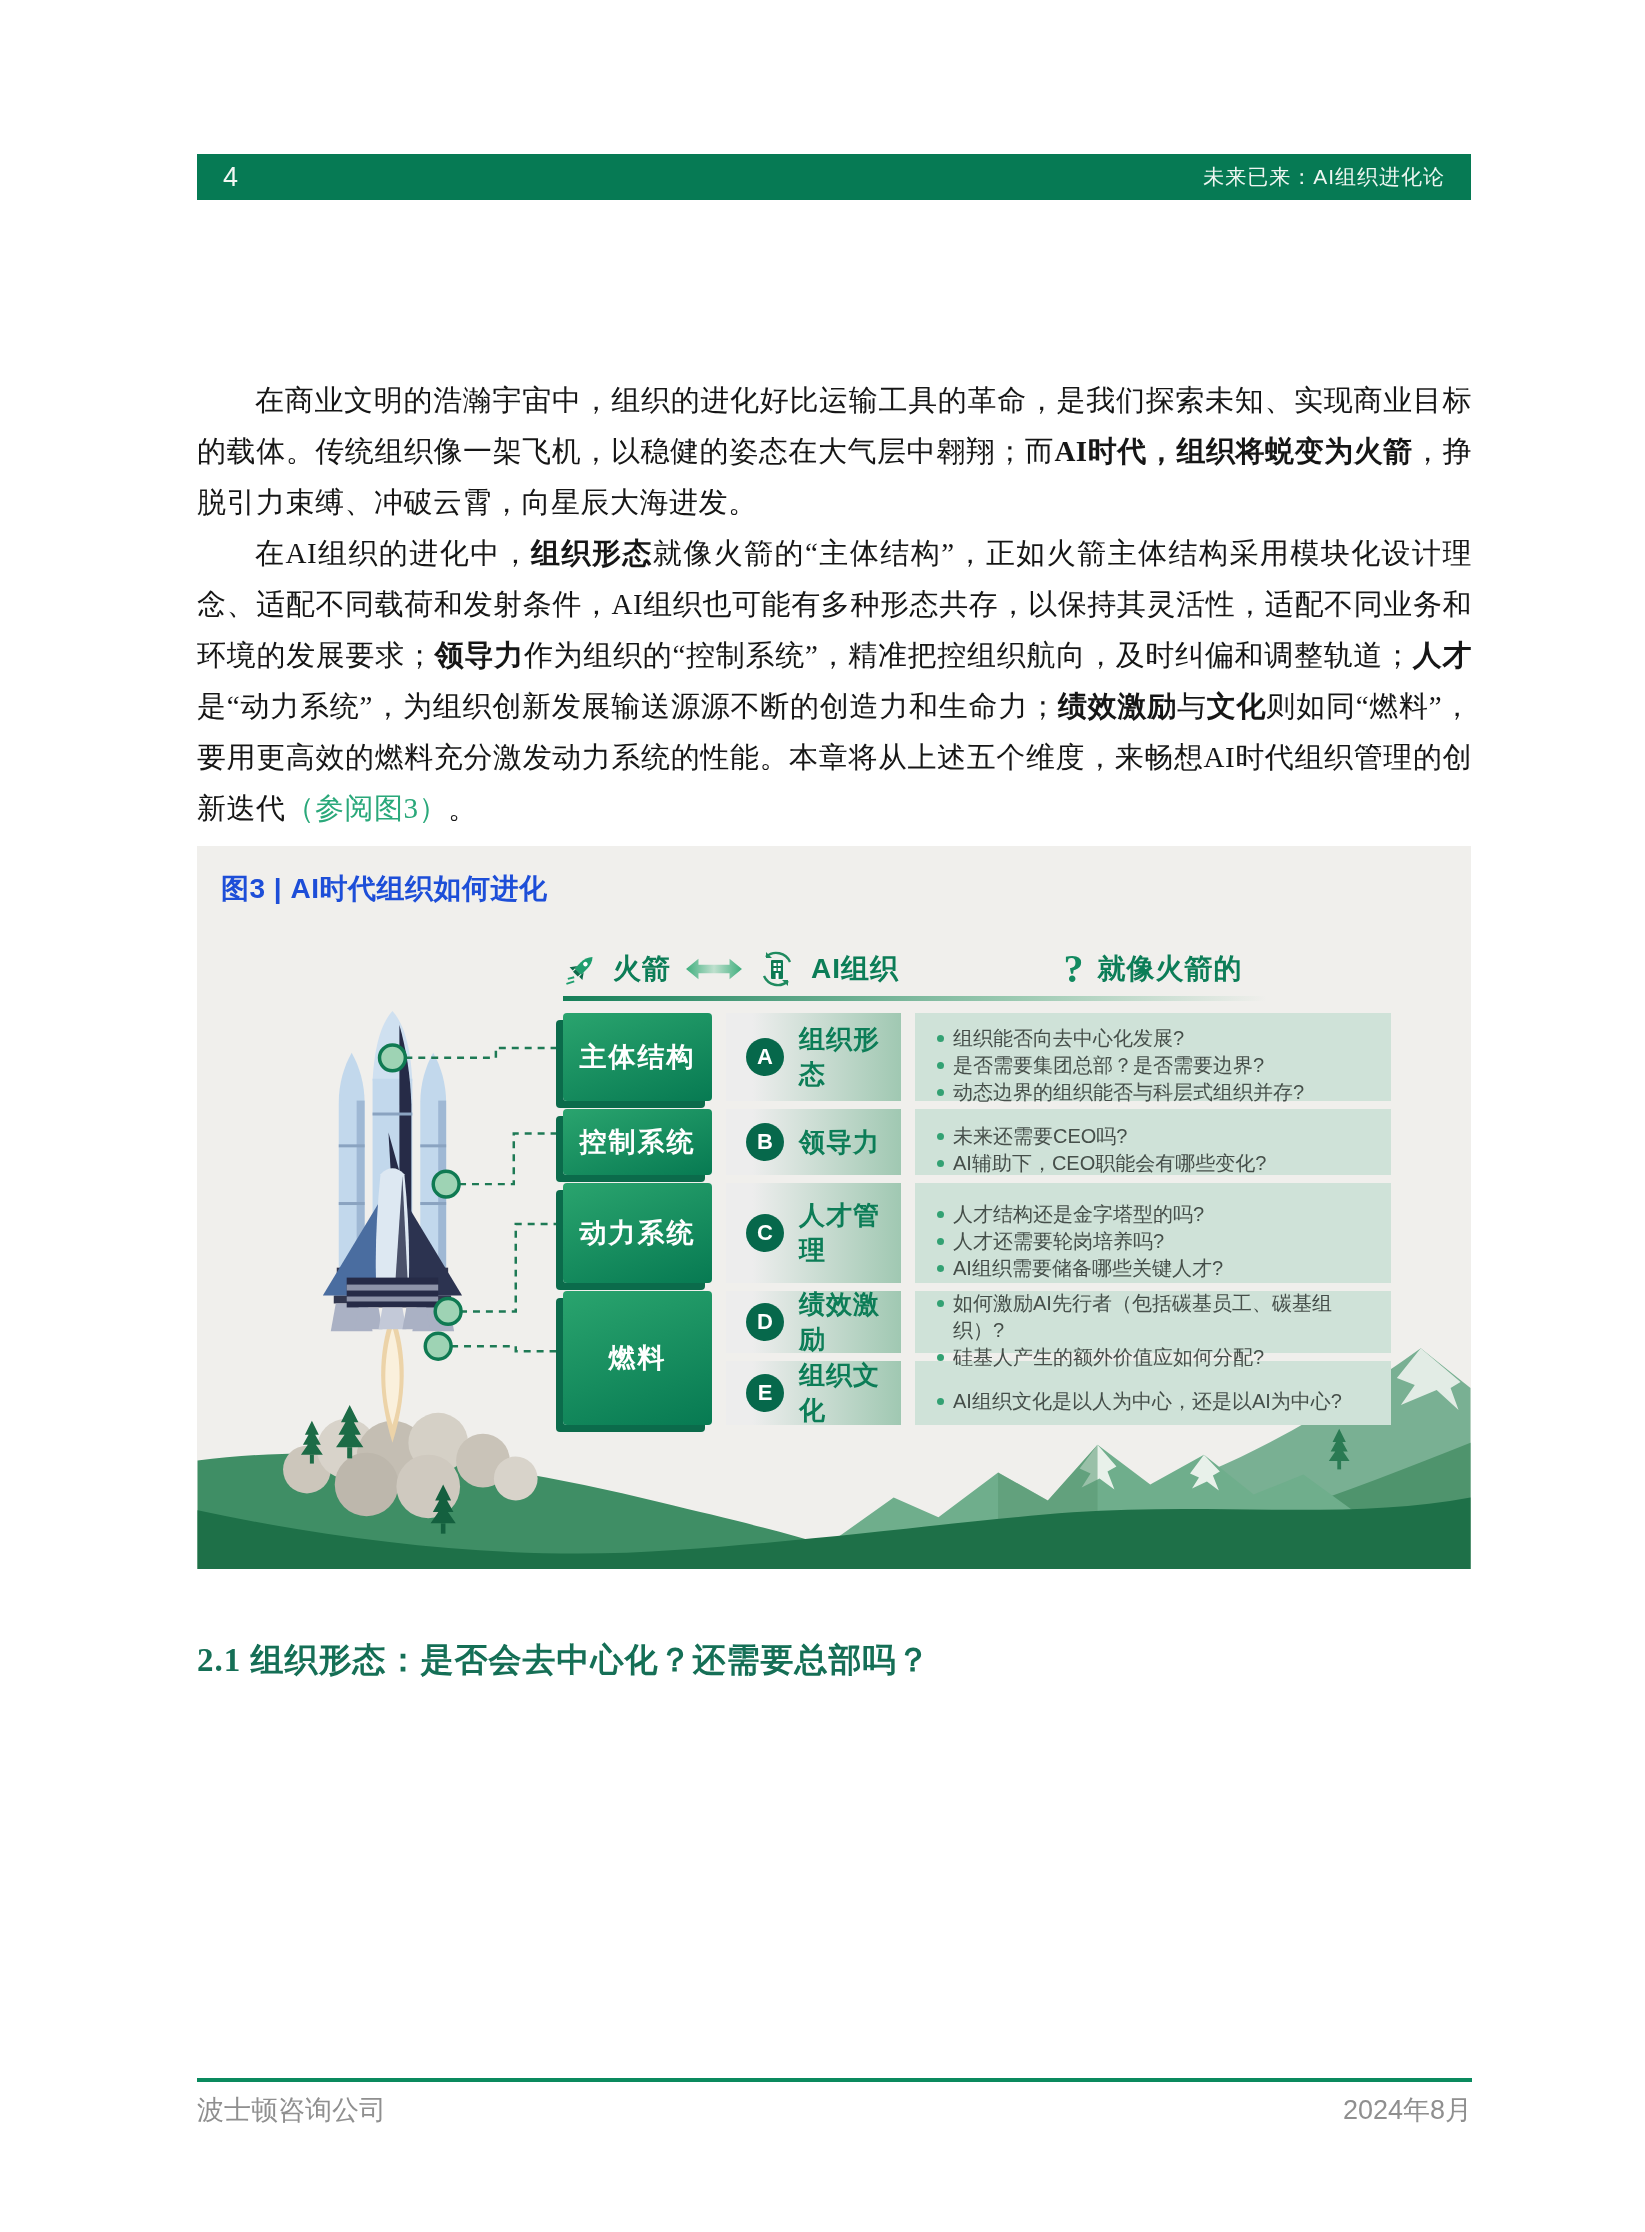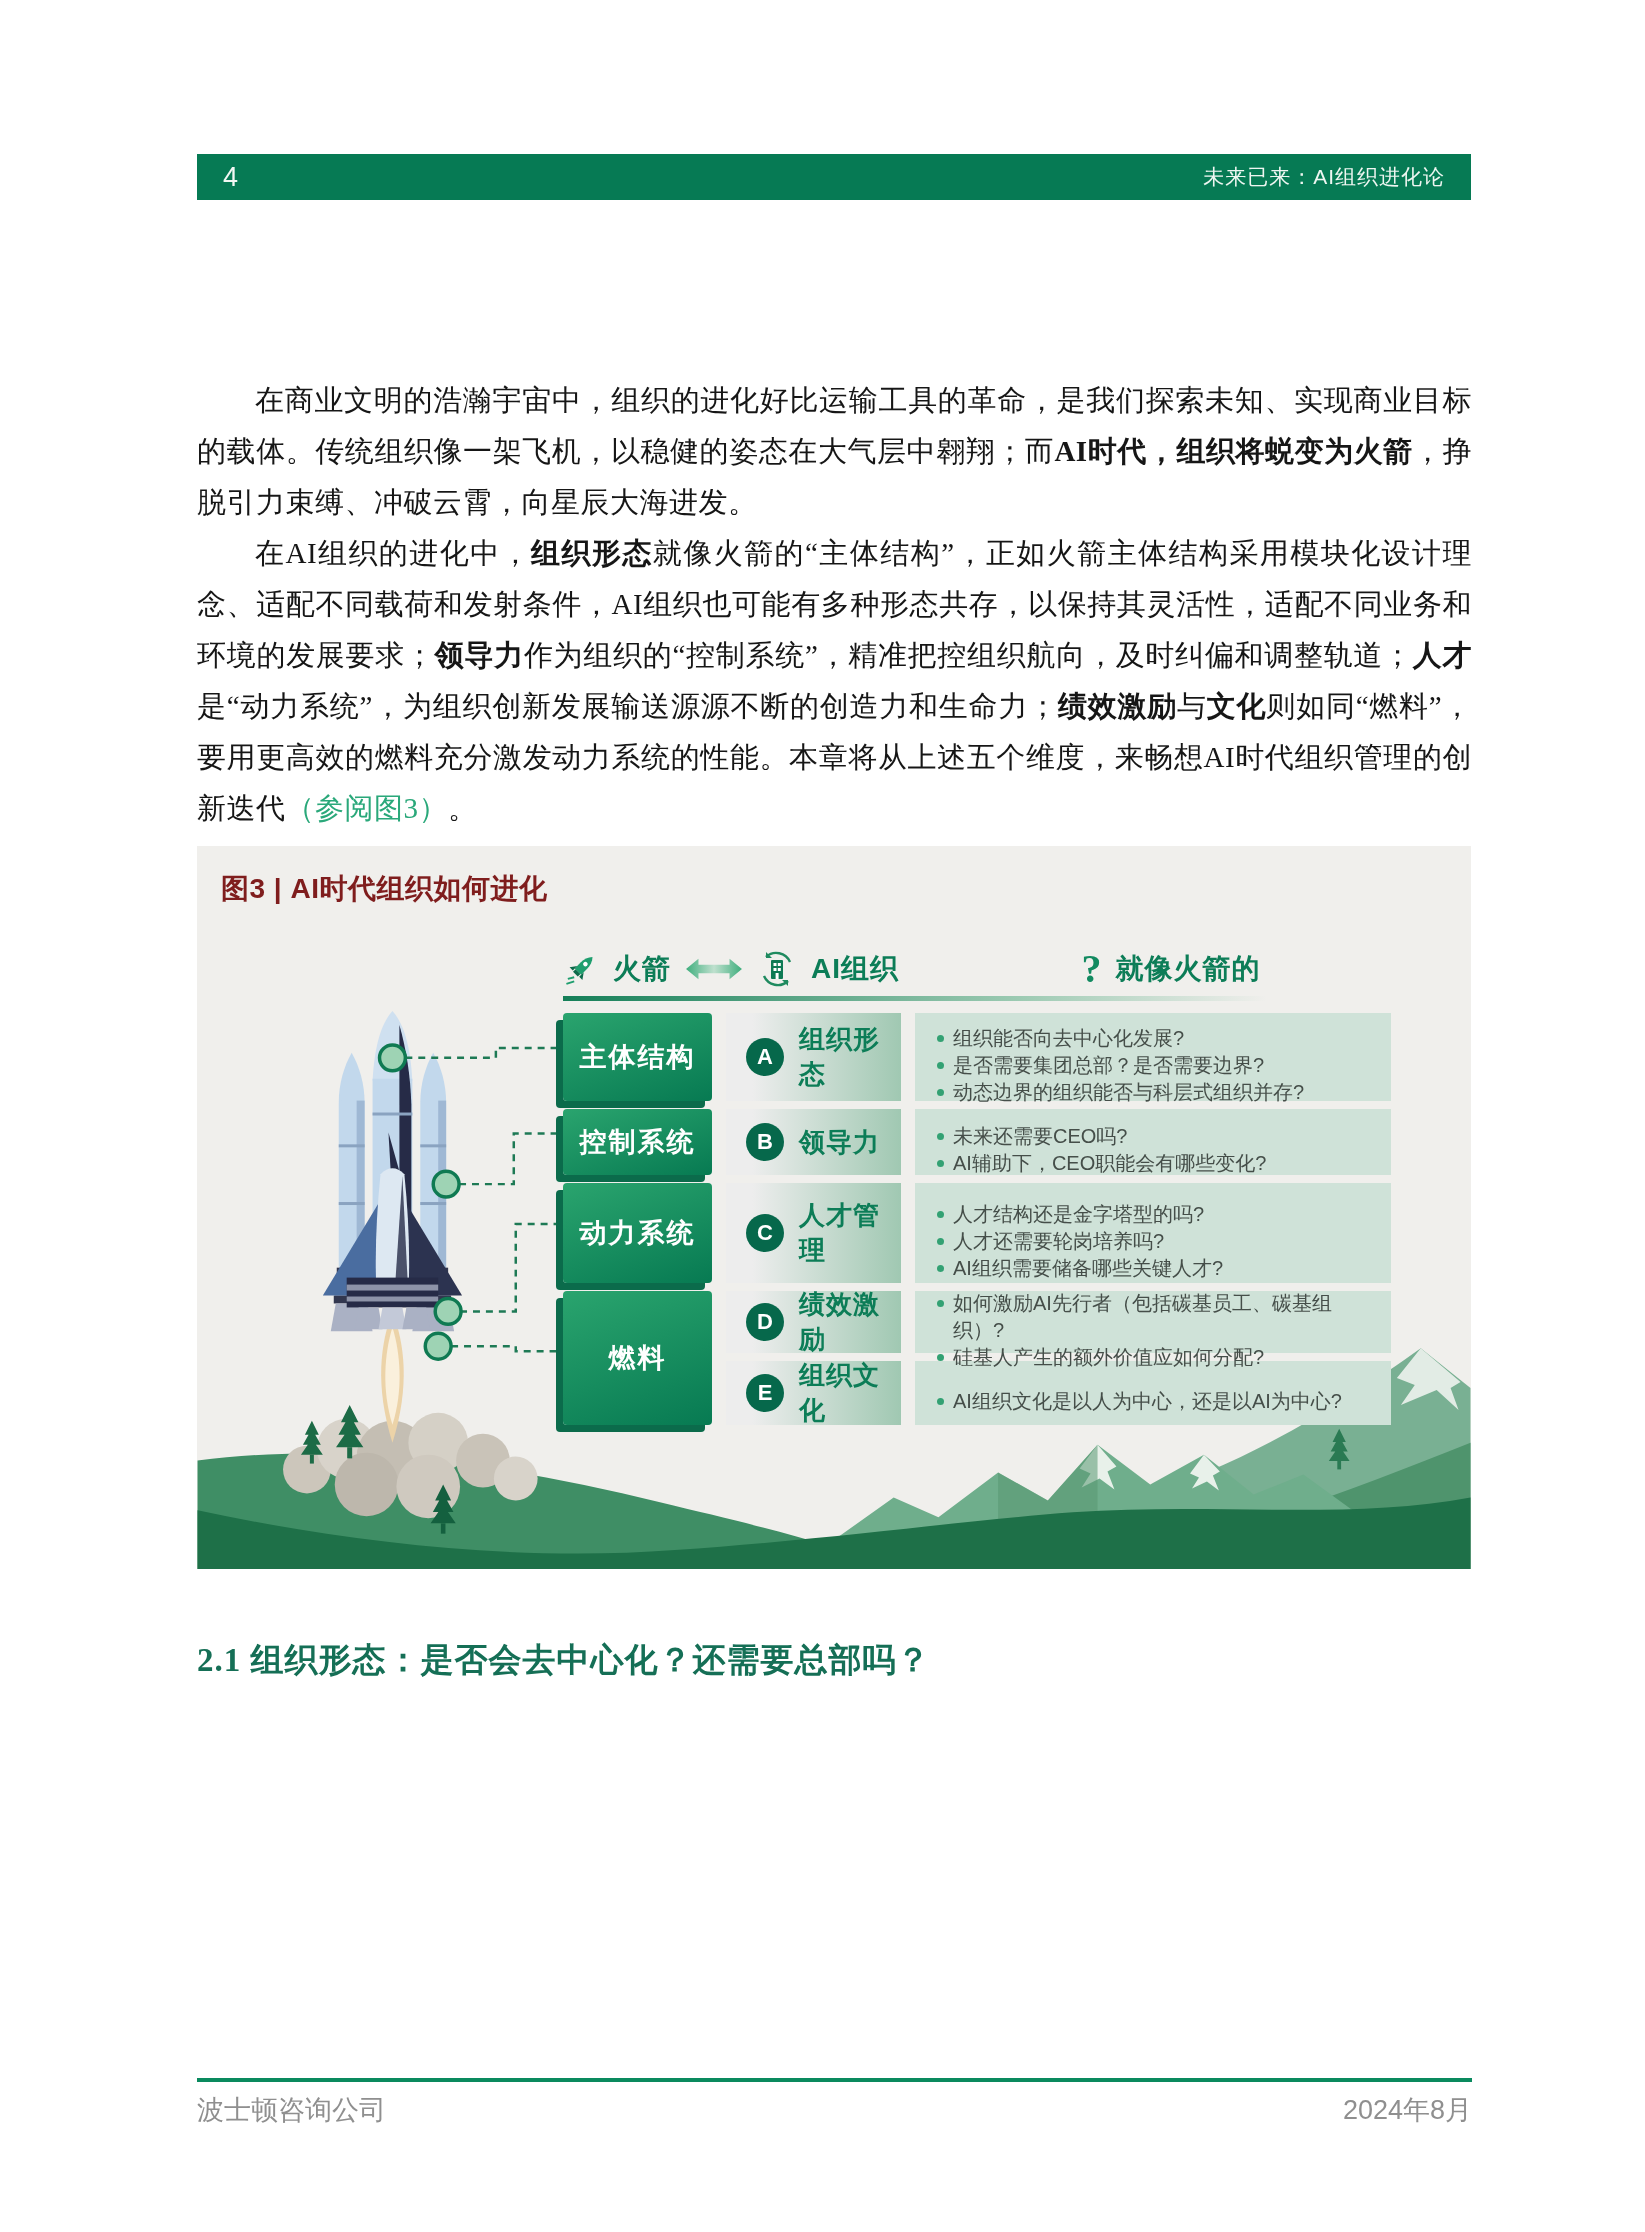--- a/index.html
+++ b/index.html
@@ -17,26 +17,26 @@
   .sec2-title{position:absolute;left:197px;top:1638px;width:1274px;margin:0;
               color:#156f56;font-size:33px;font-weight:700;letter-spacing:1px;}
   
   .body-p{position:absolute;left:197px;width:1275px;margin:0;color:#161616;
           font-size:29px;line-height:51px;text-align:justify;text-indent:2em;letter-spacing:0.5px;}
   .p1{top:375px;} .p2{top:528px;} .p3{top:1739px;}
   .b{font-weight:700;}
   .g{color:#2aa87a;}
   
   .fig{position:absolute;left:197px;top:846px;width:1274px;height:723px;background:#f0efec;margin:0;}
-  .fig-title{position:absolute;left:24px;top:24px;color:#7f1d1d;font-size:28px;font-weight:700;
+  .fig-title{position:absolute;left:24px;top:24px;color:#1d4ed8;font-size:28px;font-weight:700;
              font-family:"Liberation Sans","DejaVu Sans",sans-serif;letter-spacing:0.5px;}
   .fig-art{position:absolute;left:0;top:0;width:1274px;height:723px;}
   .fig-table{position:absolute;left:366px;top:100px;width:828px;
              font-family:"Liberation Sans","DejaVu Sans",sans-serif;}
-  .legend{display:grid;grid-template-columns:338px 476px;column-gap:32px;height:46px;align-items:center;text-align:center;}
+  .legend{display:grid;grid-template-columns:338px 476px;column-gap:14px;height:46px;align-items:center;text-align:center;}
   .legend-grp{display:flex;align-items:center;justify-content:center;gap:14px;}
   .legend-label{color:#0c7d57;font-size:28px;font-weight:800;letter-spacing:1px;}
   .q-glyph{color:#128a60;font-size:40px;font-weight:900;font-family:"Liberation Serif",serif;line-height:1;}
   .legend-rule{height:5px;margin-top:4px;margin-bottom:12px;
                background:linear-gradient(to right,#157f58,#9ccab2 55%,rgba(240,239,236,0) 85%);}
   .grid{display:grid;grid-template-columns:149px 175px 476px;grid-template-rows:88px 66px 100px 62px 64px;
         gap:8px 14px;}
   .sysbox{grid-column:1;display:flex;align-items:center;justify-content:center;
           background:linear-gradient(160deg,#2aa46e,#077a52);border-radius:4px;
           box-shadow:-7px 7px 0 #0b6b4b;color:#ffffff;font-size:27px;font-weight:700;letter-spacing:2px;}

